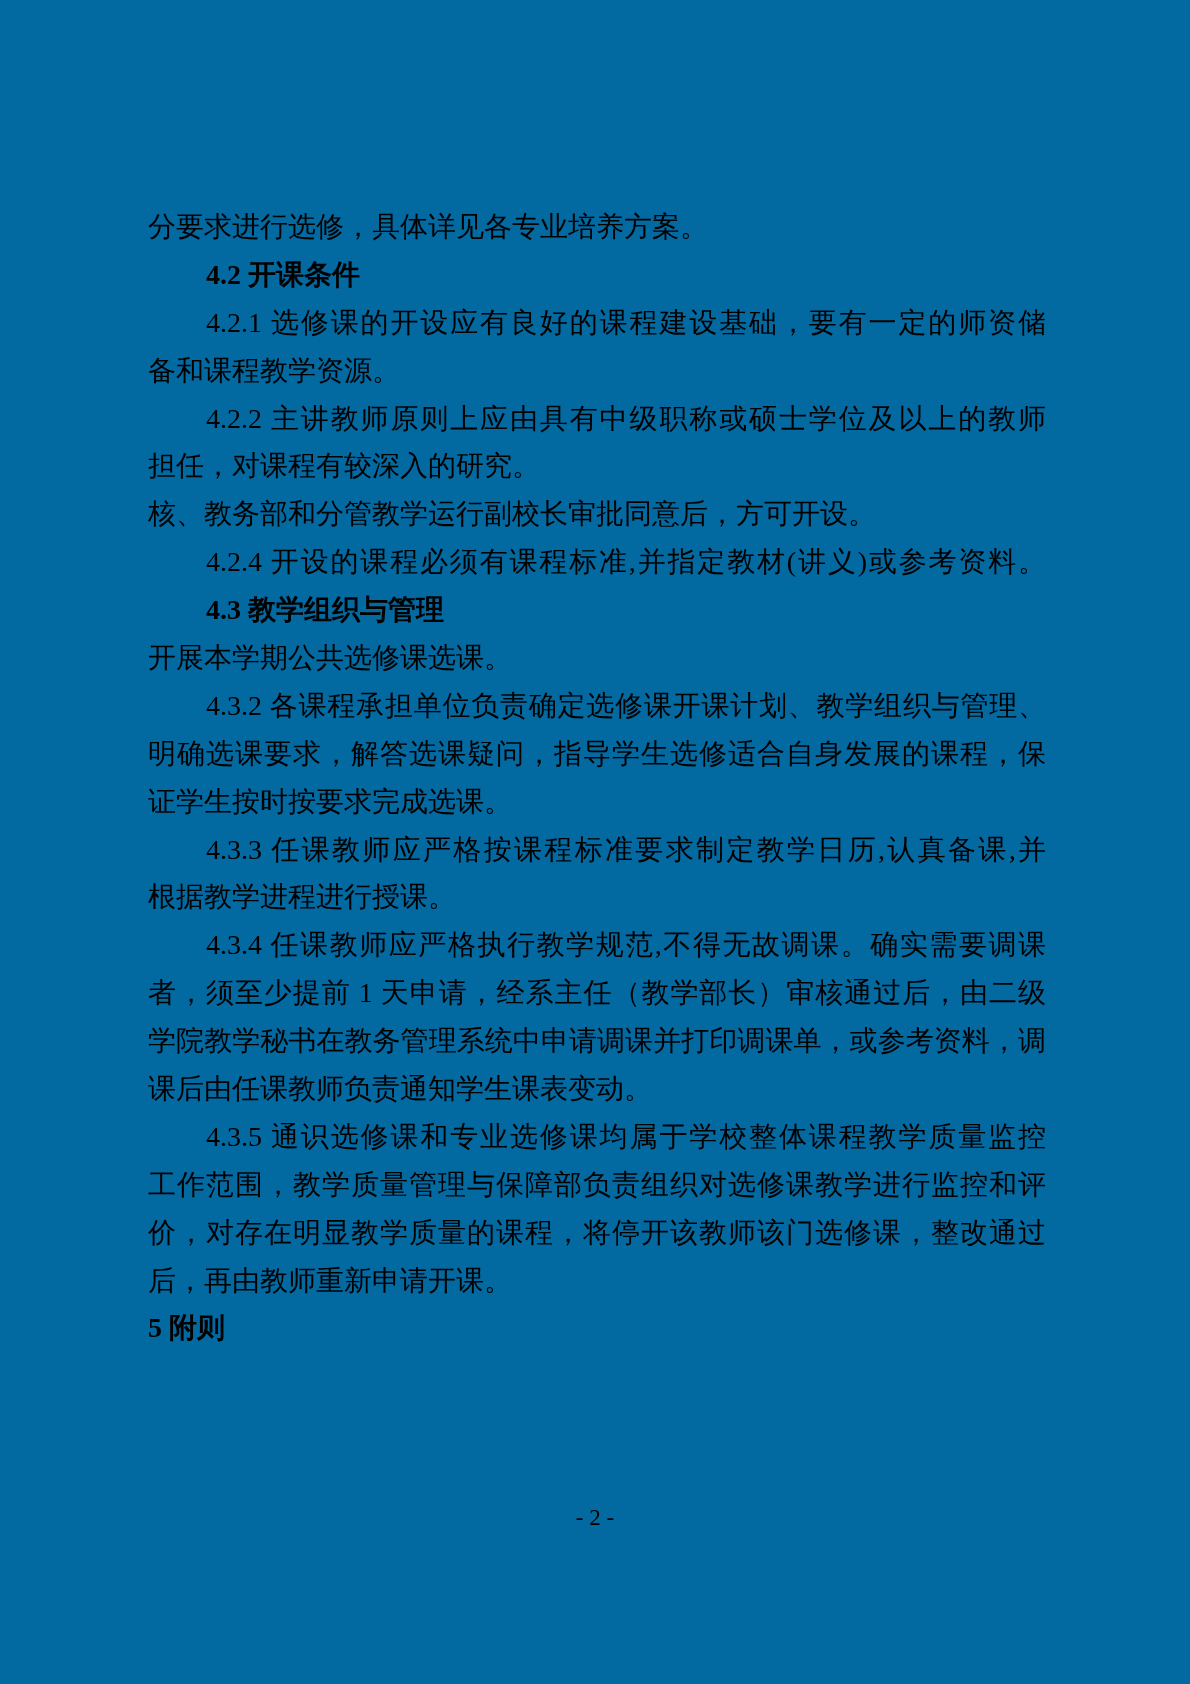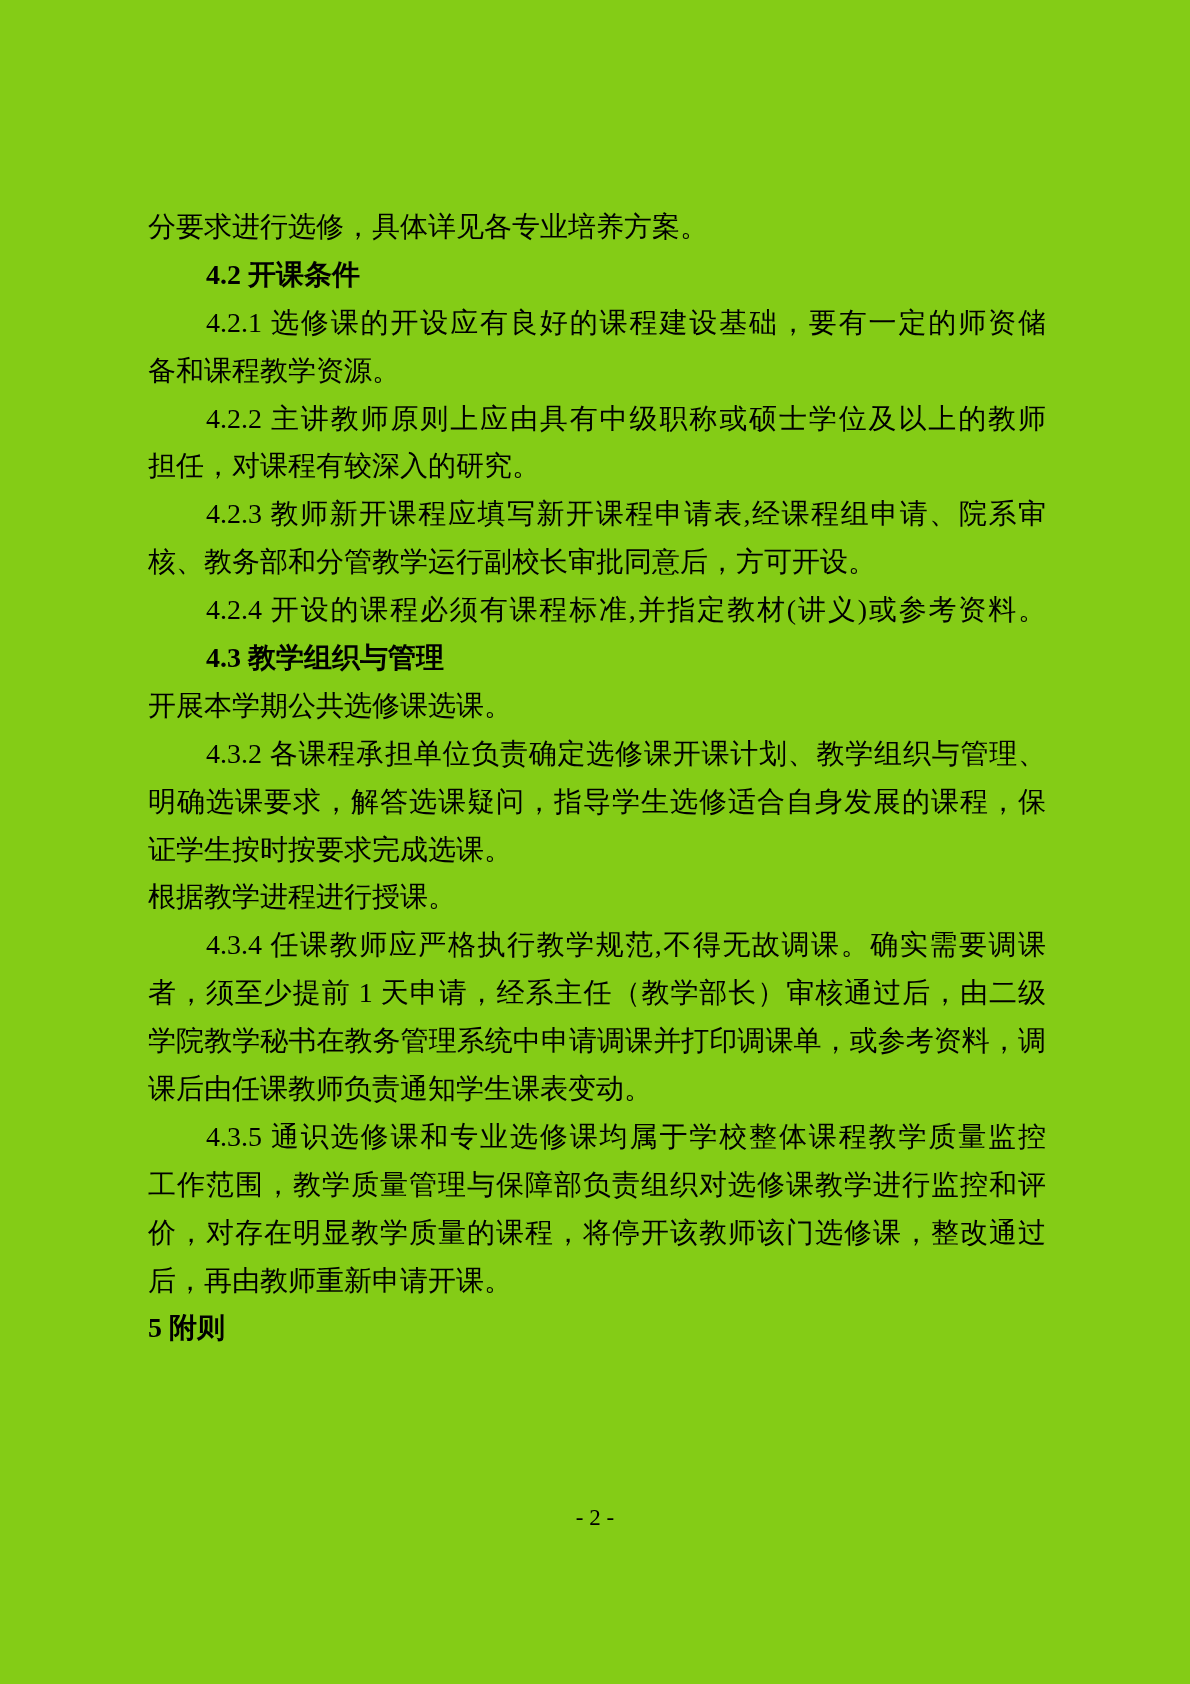--- a/index.html
+++ b/index.html
@@ -11,21 +11,21 @@
     height: 1684px;
     background: #ffffff;
     position: relative;
     font-family: "Liberation Serif", "DejaVu Serif", serif;
     color: #000000;
     overflow: hidden;
   }
   .page {
     position: absolute;
     inset: 0;
-    background: #84cc16;
+    background: #0369a1;
   }
   .doc {
     position: absolute;
     left: 148px;
     top: 203px;
     width: 898px;
   }
   .line {
     font-size: 28px;
     line-height: 47.9px;
@@ -61,28 +61,28 @@
 <body>
 
 <div class="page">
   <div class="doc">
       <div class="line">分要求进行选修，具体详见各专业培养方案。</div>
       <div class="line indent bold">4.2 开课条件</div>
       <div class="line indent justify">4.2.1 选修课的开设应有良好的课程建设基础，要有一定的师资储</div>
       <div class="line">备和课程教学资源。</div>
       <div class="line indent justify">4.2.2 主讲教师原则上应由具有中级职称或硕士学位及以上的教师</div>
       <div class="line">担任，对课程有较深入的研究。</div>
-      <div class="line indent justify">4.2.3 教师新开课程应填写新开课程申请表,经课程组申请、院系审</div>
       <div class="line">核、教务部和分管教学运行副校长审批同意后，方可开设。</div>
       <div class="line indent justify">4.2.4 开设的课程必须有课程标准,并指定教材(讲义)或参考资料。</div>
       <div class="line indent bold">4.3 教学组织与管理</div>
       <div class="line">开展本学期公共选修课选课。</div>
       <div class="line indent justify">4.3.2 各课程承担单位负责确定选修课开课计划、教学组织与管理、落</div>
       <div class="line justify">明确选课要求，解答选课疑问，指导学生选修适合自身发展的课程，保</div>
       <div class="line">证学生按时按要求完成选课。</div>
+      <div class="line indent justify">4.3.3 任课教师应严格按课程标准要求制定教学日历,认真备课,并</div>
       <div class="line">根据教学进程进行授课。</div>
       <div class="line indent justify">4.3.4 任课教师应严格执行教学规范,不得无故调课。确实需要调课</div>
       <div class="line justify">者，须至少提前 1 天申请，经系主任（教学部长）审核通过后，由二级</div>
       <div class="line justify">学院教学秘书在教务管理系统中申请调课并打印调课单，或参考资料，调</div>
       <div class="line">课后由任课教师负责通知学生课表变动。</div>
       <div class="line indent justify">4.3.5 通识选修课和专业选修课均属于学校整体课程教学质量监控</div>
       <div class="line justify">工作范围，教学质量管理与保障部负责组织对选修课教学进行监控和评</div>
       <div class="line justify">价，对存在明显教学质量的课程，将停开该教师该门选修课，整改通过</div>
       <div class="line">后，再由教师重新申请开课。</div>
       <div class="line bold">5 附则</div>

